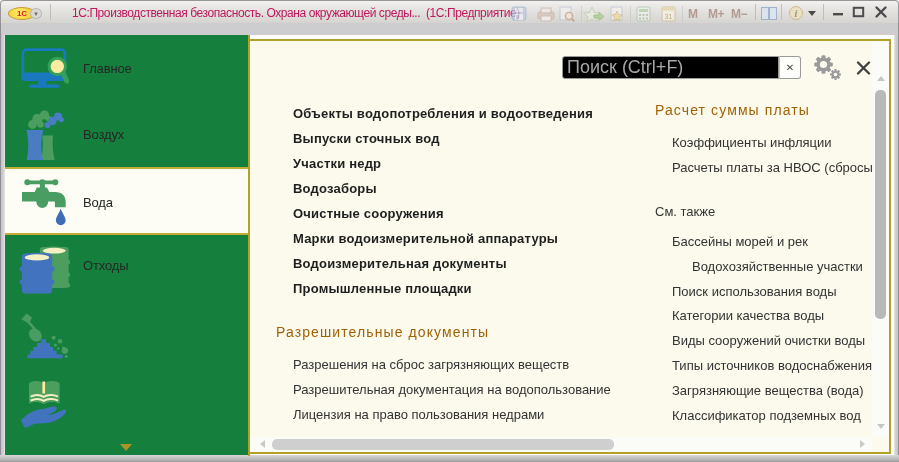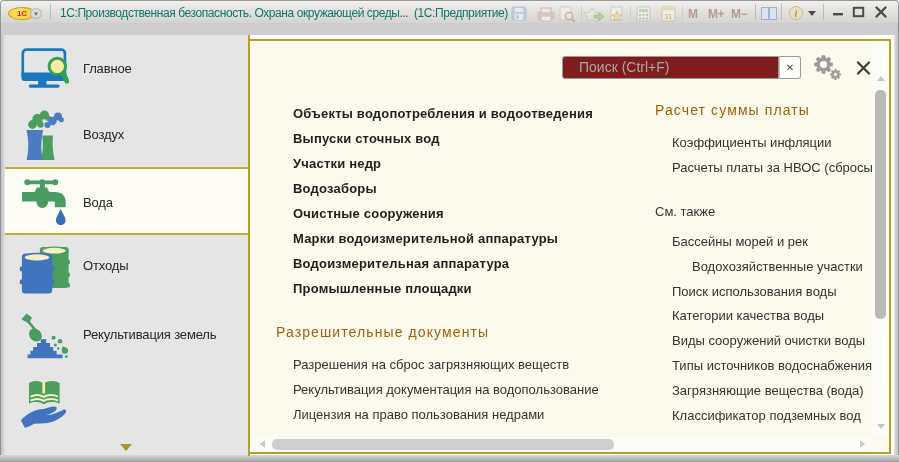--- a/index.html
+++ b/index.html
@@ -7,36 +7,36 @@
 
 #titlebar{left:0;top:0;width:899px;height:23px;background:linear-gradient(#f2f1ef,#e3e2df 45%,#d5d4d0);border:1px solid #979797;border-bottom:none;border-radius:4px 4px 0 0}
 #band{left:0;top:23px;width:899px;height:12px;background:#cdccce;border-left:1px solid #8f8f8f;border-right:1px solid #8f8f8f}
 #frameL{left:0;top:35px;width:5px;height:421px;background:linear-gradient(90deg,#909092 0,#909092 1px,#c2c2c4 1px,#d6d6d7 4px,#ebebeb 5px)}
 #frameR{left:894px;top:35px;width:5px;height:421px;background:linear-gradient(270deg,#909092 0,#909092 1px,#c2c2c4 1px,#d6d6d7 4px,#ebebeb 5px)}
 #frameB{left:0;top:455px;width:899px;height:7px;background:linear-gradient(#d9d9da,#a9a9ab 6px,#8f8f8f 7px)}
 
 #logo{left:8px;top:7px;width:28px;height:13px;border-radius:50%;background:radial-gradient(circle at 40% 35%,#ffe96a,#f4cf3a 70%,#d8ab22);border:1px solid #c39a2a;color:#e01818;font-weight:bold;font-size:8px;line-height:12px;text-align:center}
 #ddbtn{left:30px;top:8px;width:12px;height:11px;border-radius:50%;background:#dad9d5;border:1px solid #b9b8b4;color:#6d6c68;font-size:6px;line-height:10px;text-align:center}
 .tsep{top:4px;width:1px;height:16px;background:#bdbdbd}
-#title{left:60px;top:6px;font-size:12px;letter-spacing:-0.42px;color:#0f766e;white-space:nowrap}
+#title{left:72px;top:6px;font-size:12px;letter-spacing:-0.42px;color:#be185d;white-space:nowrap}
 .mbtn{top:7px;color:#b59a92;font-size:12px;font-weight:bold;letter-spacing:-0.5px}
 
-#sidebar{left:5px;top:35px;width:243px;height:420px;background:#e5e5e5}
+#sidebar{left:5px;top:35px;width:243px;height:420px;background:#15803d}
 #rowsel{left:0;top:132px;width:243px;height:68px;background:#fdfdf6;border-top:2px solid #c3ac33;border-bottom:2px solid #c3ac33}
 .rtext{position:absolute;left:78px;font-size:13px;letter-spacing:-0.15px;color:#262626;line-height:16px}
 #moredown{left:115px;top:409px;width:0;height:0;border-left:6px solid transparent;border-right:6px solid transparent;border-top:7px solid #ab9425}
 #olivev{left:248px;top:35px;width:2px;height:421px;background:#b3a026}
 
 #panel{left:250px;top:39px;width:641px;height:415px;background:#fbfaed;border:2px solid #b3a026;border-left:none}
 #vtrack{left:872px;top:41px;width:17px;height:396px;background:#fbfbf8}
 #htrack{left:250px;top:437px;width:622px;height:15px;background:#fbfbf8}
 #vthumb{left:875px;top:90px;width:11px;height:229px;background:#b9b9ba;border-radius:5px}
 #hthumb{left:272px;top:439px;width:342px;height:11px;background:#cfcfd0;border-radius:5px}
 
-#sinput{left:562px;top:56px;width:217px;height:23px;background:#7f1d1d;border:1px solid #9a9a9a;border-radius:3px 0 0 3px;font-size:14px;color:#a8a8a8;line-height:21px;padding-left:16px}
+#sinput{left:562px;top:56px;width:217px;height:23px;background:#000000;border:1px solid #9a9a9a;border-radius:3px 0 0 3px;font-size:18px;color:#a8a8a8;line-height:21px;padding-left:4px}
 #sclear{left:779px;top:56px;width:22px;height:23px;background:#fdfdfa;border:1px solid #9a9a9a;border-left:1px solid #c0c0c0;border-radius:0 3px 3px 0;color:#444;font-size:10px;text-align:center;line-height:22px}
 
 .h{font-size:14px;letter-spacing:1.1px;color:#a16207;line-height:17px;white-space:nowrap}
 .b{font-size:13px;font-weight:bold;letter-spacing:0.2px;color:#1f1f1f;line-height:16px;white-space:nowrap}
 .r{font-size:13px;color:#333;line-height:16px;white-space:nowrap}
 .tri{width:0;height:0;position:absolute}
 </style></head>
 <body>
 <div class="a" id="titlebar"></div>
 <div class="a" id="band"></div>
@@ -107,21 +107,20 @@
   <rect x="23.8" y="2.8" width="9.4" height="8.4" fill="none" stroke="#4b4b4b" stroke-width="2"></rect>
   <path d="M46.5 2.5 L55.5 11.5 M55.5 2.5 L46.5 11.5" stroke="#4b4b4b" stroke-width="2.4" stroke-linecap="round"></path>
 </svg>
 
 <div class="a" id="sidebar">
   <div class="a" id="rowsel"></div>
   <div class="rtext" style="top:26px">Главное</div>
   <div class="rtext" style="top:92px">Воздух</div>
   <div class="rtext" style="top:160px">Вода</div>
   <div class="rtext" style="top:223px">Отходы</div>
-  <div class="rtext" style="top:292px">Рекультивация земель</div>
   <div class="a" id="moredown"></div>
 </div>
 <div class="a" id="olivev"></div>
 
 <svg class="a" style="left:19px;top:44px" width="50" height="45" viewBox="0 0 50 45">
   <rect x="3.8" y="5.6" width="42.1" height="29.6" rx="3.5" fill="none" stroke="#1a78be" stroke-width="2.7"></rect>
   <path d="M2.5 28.5 h44.7 v5.5 a3 3 0 0 1 -3 3 h-38.7 a3 3 0 0 1 -3 -3 Z" fill="#1a78be"></path>
   <rect x="19.2" y="35" width="8.3" height="7" fill="#1a78be"></rect>
   <rect x="9.7" y="40.4" width="30.9" height="3.4" rx="1.7" fill="#1a78be"></rect>
   <circle cx="38.3" cy="22.4" r="8.2" fill="#fceba0" stroke="#35a156" stroke-width="3"></circle>
@@ -236,25 +235,25 @@
 <svg class="a" style="left:856px;top:61px" width="15" height="14" viewBox="0 0 15 14">
   <path d="M2 1.5 L13 12.5 M13 1.5 L2 12.5" stroke="#3f3f3f" stroke-width="2.3" stroke-linecap="round"></path>
 </svg>
 
 <div class="a b" style="left:293px;top:106px">Объекты водопотребления и водоотведения</div>
 <div class="a b" style="left:293px;top:131px">Выпуски сточных вод</div>
 <div class="a b" style="left:293px;top:156px">Участки недр</div>
 <div class="a b" style="left:293px;top:181px">Водозаборы</div>
 <div class="a b" style="left:293px;top:206px">Очистные сооружения</div>
 <div class="a b" style="left:293px;top:231px">Марки водоизмерительной аппаратуры</div>
-<div class="a b" style="left:293px;top:256px">Водоизмерительная аппаратура</div>
+<div class="a b" style="left:293px;top:256px">Водоизмерительная документы</div>
 <div class="a b" style="left:293px;top:281px">Промышленные площадки</div>
 <div class="a h" style="left:276px;top:324px">Разрешительные документы</div>
 <div class="a r" style="left:293px;top:357px">Разрешения на сброс загрязняющих веществ</div>
-<div class="a r" style="left:293px;top:382px">Рекультивация документация на водопользование</div>
+<div class="a r" style="left:293px;top:382px">Разрешительная документация на водопользование</div>
 <div class="a r" style="left:293px;top:407px">Лицензия на право пользования недрами</div>
 
 <div class="a h" style="left:655px;top:102px">Расчет суммы платы</div>
 <div class="a r" style="left:672px;top:135px">Коэффициенты инфляции</div>
 <div class="a r" style="left:672px;top:160px">Расчеты платы за НВОС (сбросы</div>
 <div class="a r" style="left:655px;top:204px">См. также</div>
 <div class="a r" style="left:672px;top:234px">Бассейны морей и рек</div>
 <div class="a r" style="left:692px;top:259px">Водохозяйственные участки</div>
 <div class="a r" style="left:672px;top:284px">Поиск использования воды</div>
 <div class="a r" style="left:672px;top:308px">Категории качества воды</div>

